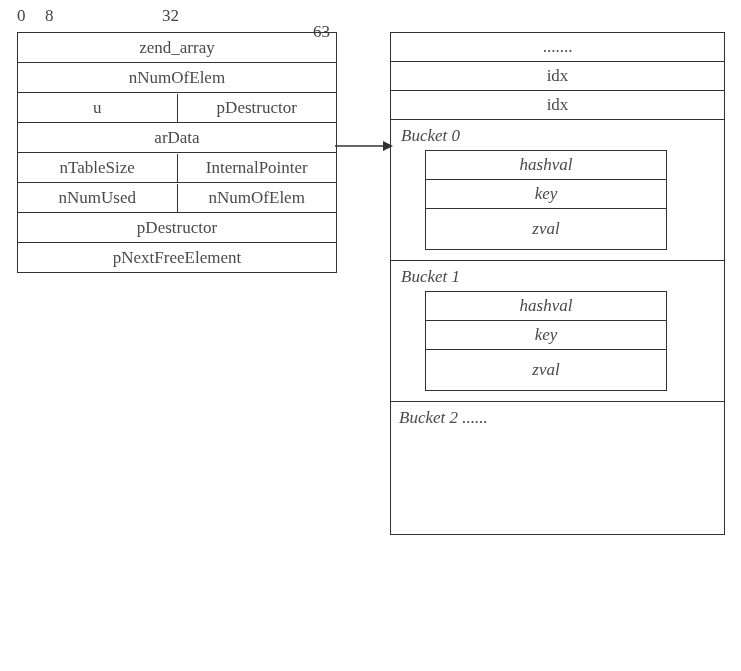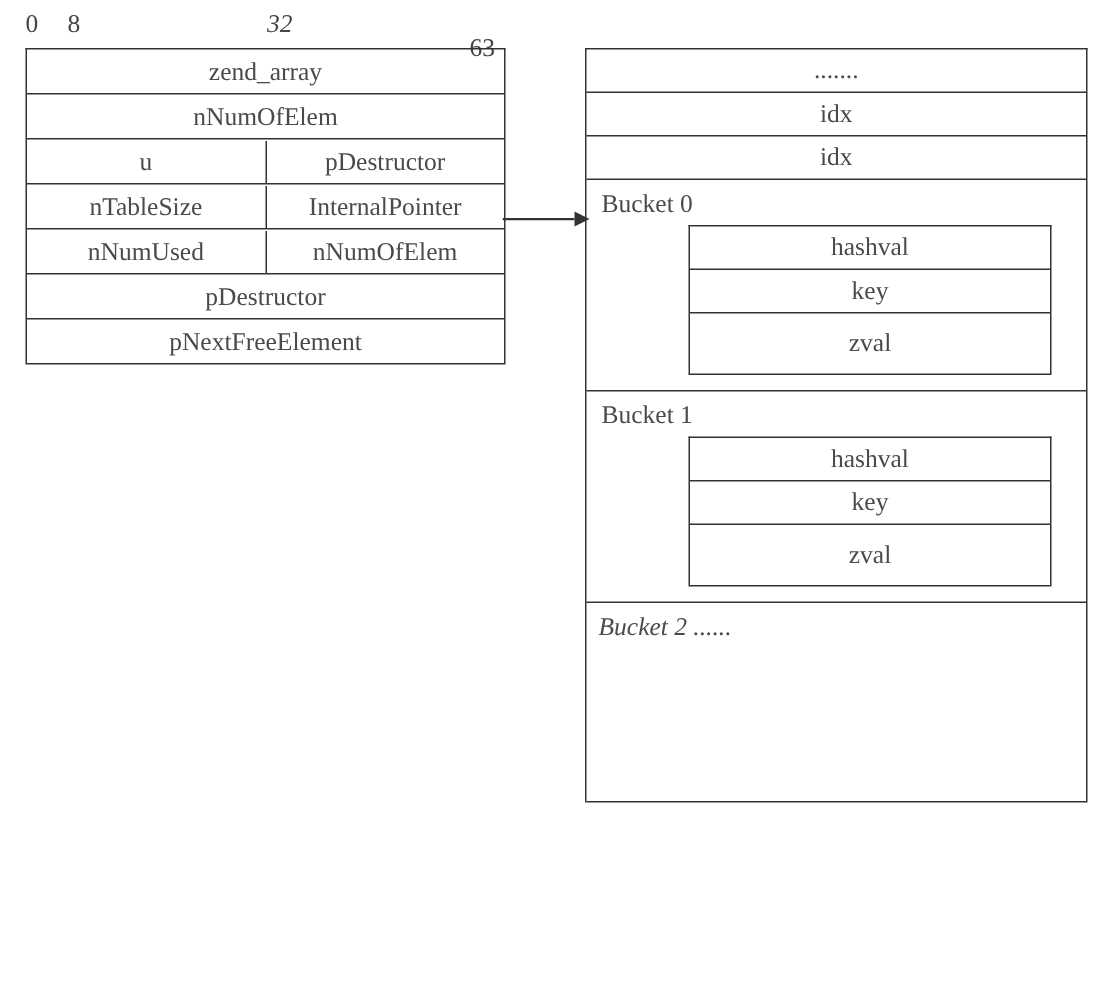--- a/index.html
+++ b/index.html
@@ -66,27 +66,28 @@
     display: flex;
     align-items: center;
     justify-content: center;
     font-size: 17px;
   }
   .bucket-block {
     border-bottom: 1px solid #333;
     padding: 6px 8px 10px 8px;
     text-align: left;
     font-size: 17px;
+    font-style: italic;
   }
   .bucket-label {
     margin-bottom: 4px;
     margin-left: 2px;
   }
   .inner-table {
-    margin-left: 60px;
+    margin-left: 26px;
     width: 240px;
     border: 1px solid #333;
     border-bottom: none;
   }
   .inner-row {
     border-bottom: 1px solid #333;
     text-align: center;
     padding: 4px 0;
     font-size: 17px;
   }
@@ -111,34 +112,37 @@
     pointer-events: none;
   }
 </style>
 </head>
 <body>
 
 <div class="canvas">
 
   <div class="ruler" style="left:17px; top:6px;">0</div>
   <div class="ruler" style="left:45px; top:6px;">8</div>
-  <div class="ruler" style="left:178px; top:6px;font-style:italic;">32</div>
+  <div class="ruler" style="left:162px; top:6px;">32</div>
   <div class="ruler" style="left:313px; top:22px;">63</div>
 
   <div class="left-table">
     <div class="row">
         <div class="full">zend_array</div>
       </div>
     <div class="row">
         <div class="full">nNumOfElem</div>
       </div>
     <div class="row half">
       <div class="cell">u</div>
       <div class="cell">pDestructor</div>
     </div>
+    <div class="row">
+        <div class="full">arData</div>
+      </div>
     <div class="row half">
       <div class="cell">nTableSize</div>
       <div class="cell">InternalPointer</div>
     </div>
     <div class="row half">
       <div class="cell">nNumUsed</div>
       <div class="cell">nNumOfElem</div>
     </div>
     <div class="row">
         <div class="full">pDestructor</div>

